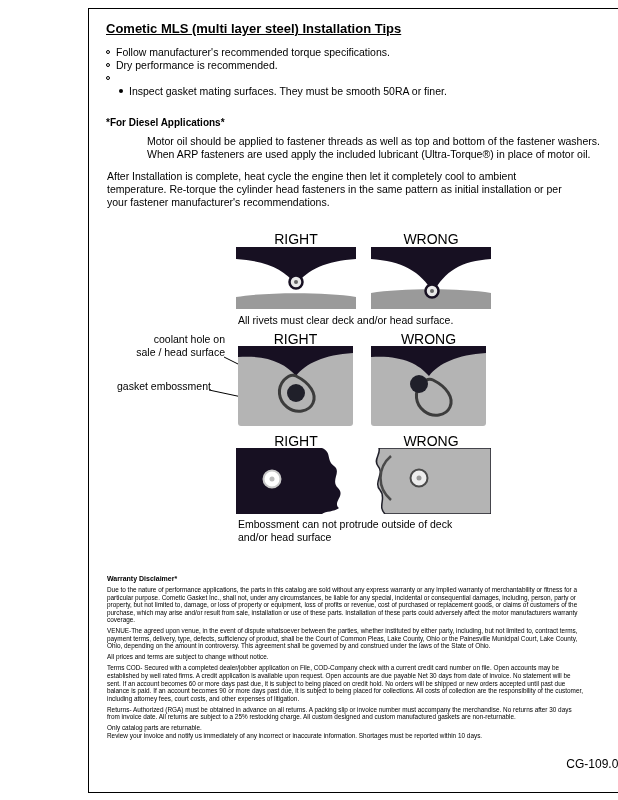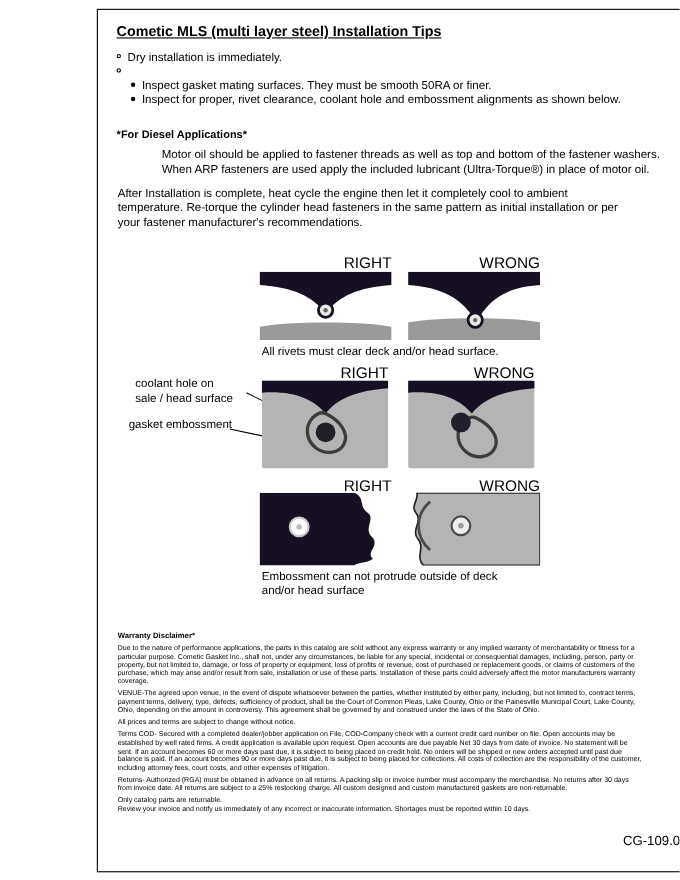--- a/index.html
+++ b/index.html
@@ -13,34 +13,34 @@
   .tips { position:absolute; left:17px; top:37px; font-size:10.5px; line-height:13px; }
   .tip { white-space:nowrap; }
   .tip.sub { margin-left:13px; }
   .odot { display:inline-block; width:4px; height:4px; border:1px solid #000; border-radius:50%; margin-right:6px; vertical-align:2px; }
   .fdot { display:inline-block; width:4px; height:4px; background:#000; border-radius:50%; margin-right:6px; vertical-align:2px; }
 
   .diesel-heading { position:absolute; left:17px; top:108px; font-size:10px; font-weight:bold; }
   .para { position:absolute; left:18px; width:455px; font-size:10.5px; line-height:13px; }
   .p1 { top:126px;margin-left:40px; } .p2 { top:161px; } .p3 { top:207px; }
 
-  .figlabel { position:absolute; font-size:14px; text-align:right; }
+  .figlabel { position:absolute; font-size:14px; text-align:center; }
   .figimg { position:absolute; }
   .figimg svg { display:block; width:100%; height:100%; }
   .caption { position:absolute; font-size:10.5px; }
 
   .f1r-label{left:147px;top:222px;width:120px} .f1w-label{left:282px;top:222px;width:120px}
   .f1r-img{left:147px;top:238px;width:120px;height:62px} .f1w-img{left:282px;top:238px;width:120px;height:62px}
   .f1-cap{left:149px;top:305px}
 
   .f2r-label{left:149px;top:322px;width:115px} .f2w-label{left:282px;top:322px;width:115px}
   .f2r-img{left:149px;top:337px;width:115px;height:80px} .f2w-img{left:282px;top:337px;width:115px;height:80px}
   .f2-cap{left:149px;top:421px}
 
-  .ann-coolant{position:absolute;left:34px;top:334px;width:102px;font-size:10.5px;line-height:12.5px;}
+  .ann-coolant{position:absolute;left:34px;top:324px;width:102px;text-align:right;font-size:10.5px;line-height:12.5px;}
   .ann-gasket{position:absolute;left:28px;top:371px;font-size:10.5px;}
   .leaders{position:absolute;left:116px;top:340px;width:95px;height:62px;}
 
   .f3r-label{left:147px;top:424px;width:120px} .f3w-label{left:282px;top:424px;width:120px}
   .f3r-img{left:147px;top:439px;width:120px;height:66px} .f3w-img{left:282px;top:439px;width:120px;height:66px}
   .f3-cap{left:149px;top:509px;line-height:13px}
 
   .warranty { position:absolute; left:18px; top:566px; width:478px; }
   .warranty .wh { font-size:7px; font-weight:bold; margin-bottom:4px; }
   .warranty .wp { font-size:6.4px; line-height:1.18; margin-bottom:3.5px; }
@@ -50,24 +50,24 @@
 </style>
 </head>
 <body>
 
 <div class="page">
   <div class="frame">
 
     <div class="title">Cometic MLS (multi layer steel) Installation Tips</div>
 
     <div class="tips">
-      <div class="tip"><span class="odot"></span><span>Dry installation is immediately.</span></div>
+      <div class="tip"><span class="odot"></span><span>Follow manufacturer's recommended torque specifications.</span></div>
+      <div class="tip"><span class="odot"></span><span>Dry performance is recommended.</span></div>
       <div class="tip"><span class="odot"></span></div>
       <div class="tip sub"><span class="fdot"></span><span>Inspect gasket mating surfaces.  They must be smooth 50RA or finer.</span></div>
-      <div class="tip sub"><span class="fdot"></span><span>Inspect for proper, rivet clearance, coolant hole and embossment alignments as shown below.</span></div>
     </div>
 
     <div class="diesel-heading">*For Diesel Applications*</div>
     <div class="para p1">Motor oil should be applied to fastener threads as well as top and bottom of the fastener washers. When ARP fasteners are used apply the included lubricant (Ultra-Torque®) in place of motor oil.</div>
     <div class="para p2">After Installation is complete, heat cycle the engine then let it completely cool to ambient temperature. Re-torque the cylinder head fasteners in the same pattern as initial installation or per your fastener manufacturer's recommendations.</div>
 
     <div class="figlabel f1r-label">RIGHT</div>
     <div class="figlabel f1w-label">WRONG</div>
     <div class="figimg f1r-img">
       <svg viewBox="0 0 120 62">

